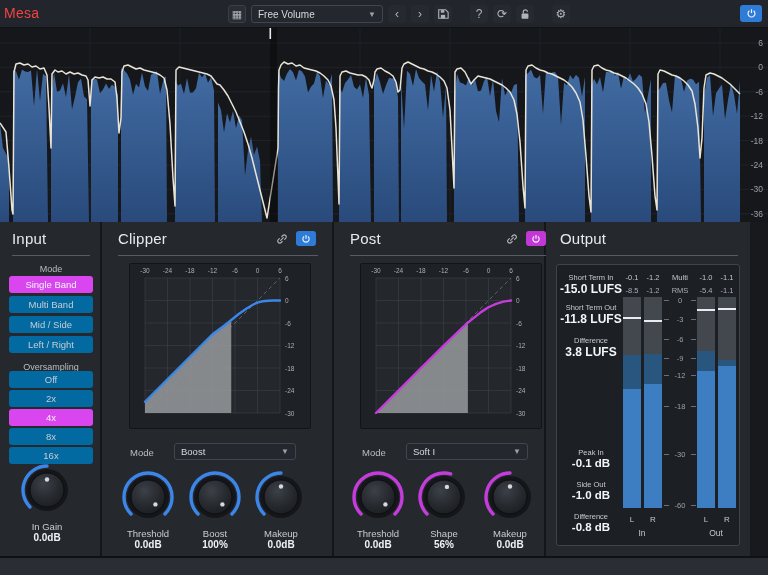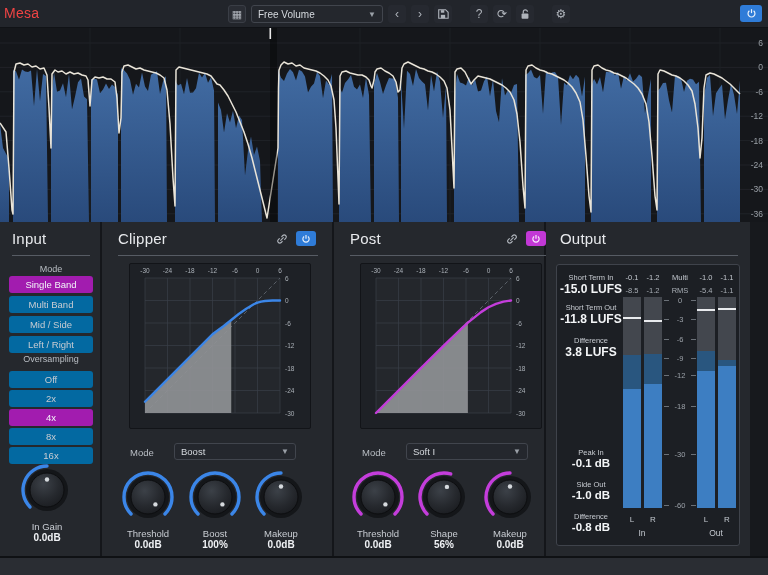--- a/index.html
+++ b/index.html
@@ -20,21 +20,21 @@
   #wave-wrap{position:absolute;left:0;top:28px;width:768px;height:194px;background:#15171b;}
 
   
   #controls{position:absolute;left:0;top:222px;width:768px;height:334px;display:flex;}
   .panel{position:relative;background:#25282d;height:334px;}
   .panel.sep{border-right:2px solid #14161a;}
   .panel-title{position:absolute;font-size:15px;color:#e8eaed;letter-spacing:.2px;}
   .panel-rule{position:absolute;height:1px;background:#575c64;}
   .sect-label{position:absolute;font-size:9px;color:#b9bec4;text-align:center;}
   .seg-btn{position:absolute;left:9px;width:84px;height:17px;background:#0369a1;border-radius:3px;color:#c8ccd2;font-size:9.5px;display:flex;align-items:center;justify-content:center;cursor:pointer;}
-  .seg-btn.sel{background:#a21caf;color:#f2f5f8;}
+  .seg-btn.sel{background:#d946ef;color:#f2f5f8;}
   .graph-box{position:absolute;background:#1e2126;border:1px solid #121418;border-radius:2px;}
   .mode-row-label{position:absolute;font-size:9.5px;color:#b9bec4;}
   .dropdown{position:absolute;height:17px;background:#24272d;border:1px solid #41454d;border-radius:3px;display:flex;align-items:center;justify-content:space-between;padding:0 6px;font-size:9.5px;color:#d5d9de;cursor:pointer;}
   .dropdown .caret{color:#9aa0a7;font-size:8px;}
   .knob-wrap{position:absolute;width:58px;}
   .knob-label{font-size:9.5px;color:#c9cdd3;text-align:center;margin-top:-2px;}
   .knob-value{font-size:10px;font-weight:bold;color:#f0f2f5;text-align:center;}
   .hdr-btn{position:absolute;width:20px;height:15px;border-radius:3px;display:flex;align-items:center;justify-content:center;cursor:pointer;}
   .link-icon{position:absolute;width:16px;height:15px;display:flex;align-items:center;justify-content:center;cursor:pointer;}
 
@@ -152,21 +152,21 @@
     <div class="panel sep" id="panel-input" style="width:102px">
       <div class="panel-title" style="left:12px;top:8px">Input</div>
       <div class="panel-rule" style="left:12px;top:33px;width:78px"></div>
       <div class="sect-label" style="left:0;top:42px;width:102px">Mode</div>
       <div id="input-mode-buttons">
           <div class="seg-btn sel" style="top: 54px;">Single Band</div>
           <div class="seg-btn" style="top: 74px;">Multi Band</div>
           <div class="seg-btn" style="top: 94px;">Mid / Side</div>
           <div class="seg-btn" style="top: 114px;">Left / Right</div>
         </div>
-      <div class="sect-label" style="left:0;top:132px;width:102px">Oversampling</div>
+      <div class="sect-label" style="left:0;top:140px;width:102px">Oversampling</div>
       <div id="input-os-buttons">
           <div class="seg-btn" style="top: 149px;">Off</div>
           <div class="seg-btn" style="top: 168px;">2x</div>
           <div class="seg-btn sel" style="top: 187px;">4x</div>
           <div class="seg-btn" style="top: 206px;">8x</div>
           <div class="seg-btn" style="top: 225px;">16x</div>
         </div>
       <div class="knob-wrap" style="left:18px;top:239px" id="ingain-knob"><svg width="58" height="58">
             <circle cx="29" cy="29" r="21" fill="#141619"></circle>
             <path d="M 12.029437251522861 45.97056274847714 A 24 24 0 0 1 28.999999999999996 5" fill="none" stroke="#3b86e8" stroke-width="3.4" stroke-linecap="round"></path>

